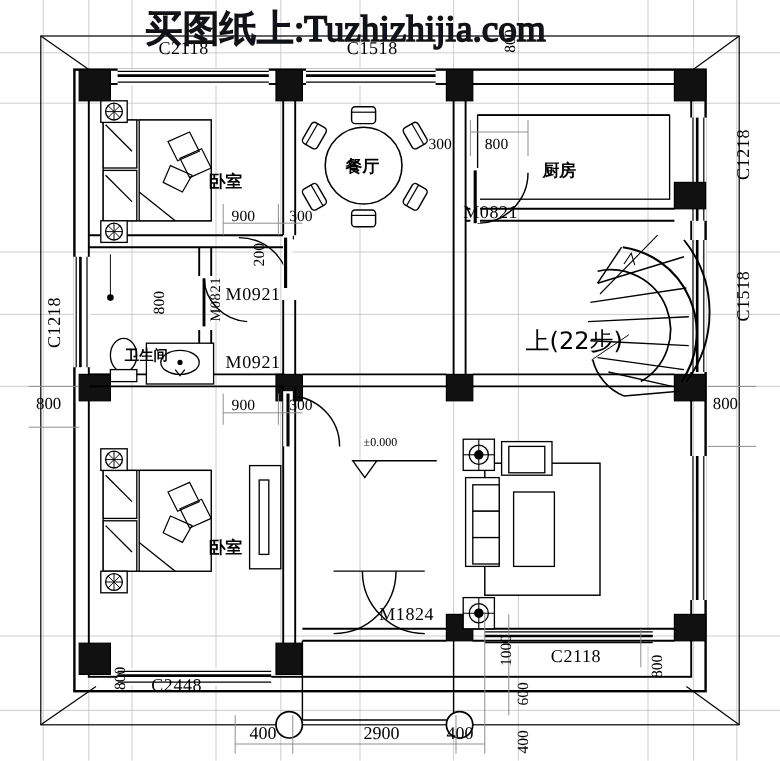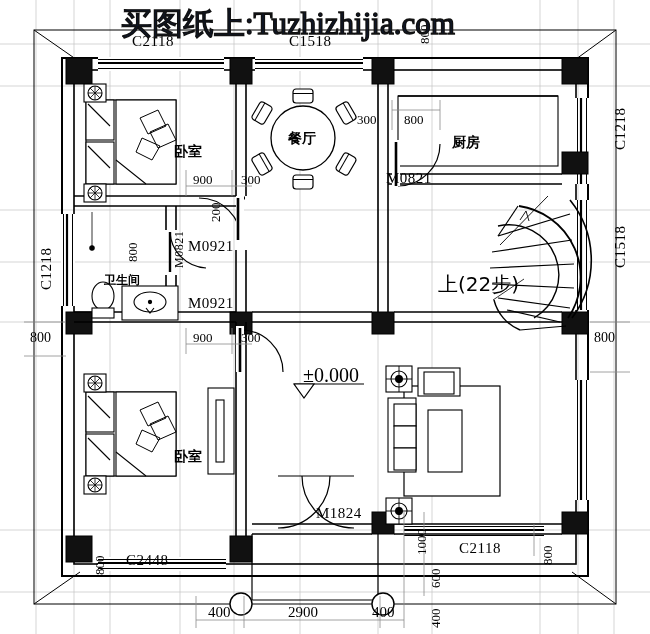--- a/index.html
+++ b/index.html
@@ -23,21 +23,21 @@
     line-height:36px;
   }
 
   
   .lbl{position:absolute;white-space:nowrap;z-index:30;
        font-family:"Liberation Serif", serif;color:#000;}
   .dim{font-size:13px;letter-spacing:0px;}
   .code{font-size:15px;letter-spacing:0.5px;}
   .room{font-size:14px;font-family:"DejaVu Sans", sans-serif;font-weight:bold;}
   .rot90{transform:rotate(-90deg);transform-origin:left top;}
-  .elev{font-size:20px;font-family:Liberation Serif, serif;}
+  .elev{font-size:10px;font-family:Liberation Serif, serif;}
 </style>
 </head>
 <body>
 
 <svg id="plan" viewBox="0 0 650 634">
   <defs>
     <g id="chairGlyph">
       <rect x="-10" y="-7" width="20" height="14" rx="3" fill="#fff" stroke="#000" stroke-width="1.2"></rect>
       <line x1="-10" y1="-2.5" x2="10" y2="-2.5" stroke="#000" stroke-width="1"></line>
     </g>
@@ -373,29 +373,29 @@
     <line x1="424" y1="512" x2="424" y2="596"></line>
     <line x1="534" y1="524" x2="534" y2="556"></line>
   </g>
 </svg>
 
 <div class="watermark">买图纸上:Tuzhizhijia.com</div>
 
 <div class="lbl room" style="left:174px;top:143px;">卧室</div>
 <div class="lbl room" style="left:288px;top:130px;text-align:center;">餐厅</div>
 <div class="lbl room" style="left:452px;top:102px;margin-top:32px;">厨房</div>
-<div class="lbl room" style="left:104px;top:272px;font-size:12px;">卫生间</div>
+<div class="lbl room" style="left:104px;top:288px;font-size:12px;">卫生间</div>
 <div class="lbl room" style="left:174px;top:448px;">卧室</div>
 
 <div class="lbl code" style="left:132px;top:33px;">C2118</div>
 <div class="lbl code" style="left:289px;top:33px;">C1518</div>
 <div class="lbl code rot90" style="left:612px;top:150px;">C1218</div>
 <div class="lbl code rot90" style="left:612px;top:268px;">C1518</div>
 <div class="lbl code rot90" style="left:38px;top:290px;">C1218</div>
-<div class="lbl code" style="left:126px;top:552px;">C2448</div>
+<div class="lbl code" style="left:126px;top:564px;">C2448</div>
 <div class="lbl code" style="left:459px;top:540px;">C2118</div>
 
 <div class="lbl code" style="left:386px;top:170px;">M0821</div>
 <div class="lbl code" style="left:188px;top:238px;">M0921</div>
 <div class="lbl code" style="left:188px;top:295px;">M0921</div>
 <div class="lbl code rot90" style="left:172px;top:268px;font-size:12px;">M0821</div>
 <div class="lbl code" style="left:288px;top:505px;margin-left:28px;">M1824</div>
 
 <div class="lbl" style="left:438px;top:271px;font-size:20px;font-family:'DejaVu Sans',sans-serif;">上(22步)</div>
 <div class="lbl elev" style="left:303px;top:364px;">±0.000</div>
@@ -410,14 +410,14 @@
 <div class="lbl dim" style="left:193px;top:330px;">900</div>
 <div class="lbl dim" style="left:241px;top:330px;">300</div>
 <div class="lbl dim" style="left:30px;top:330px;font-size:14px;">800</div>
 <div class="lbl dim" style="left:594px;top:330px;font-size:14px;">800</div>
 <div class="lbl dim rot90" style="left:92px;top:575px;">800</div>
 <div class="lbl dim rot90" style="left:414px;top:555px;">1000</div>
 <div class="lbl dim rot90" style="left:540px;top:565px;">800</div>
 <div class="lbl dim rot90" style="left:428px;top:588px;">600</div>
 <div class="lbl dim rot90" style="left:428px;top:628px;">400</div>
 <div class="lbl dim" style="left:208px;top:604px;font-size:15px;">400</div>
-<div class="lbl dim" style="left:288px;top:604px;font-size:15px;">2900</div>
+<div class="lbl dim" style="left:303px;top:604px;font-size:15px;">2900</div>
 <div class="lbl dim" style="left:372px;top:604px;font-size:15px;">400</div>
 
 </body></html>

